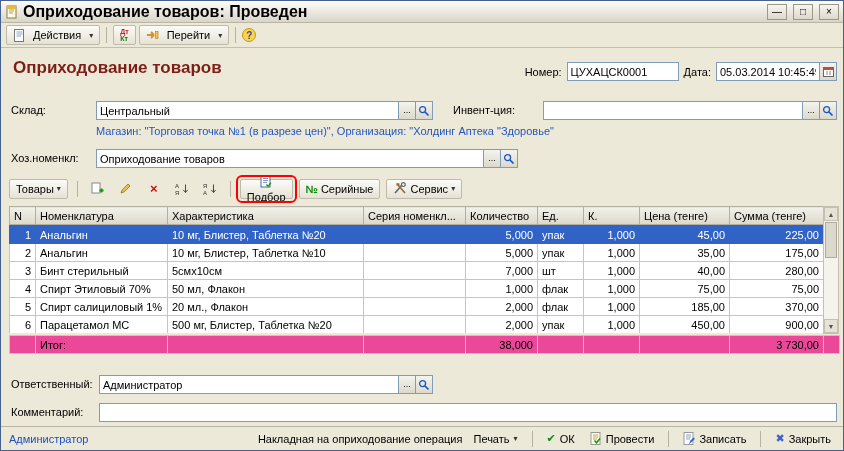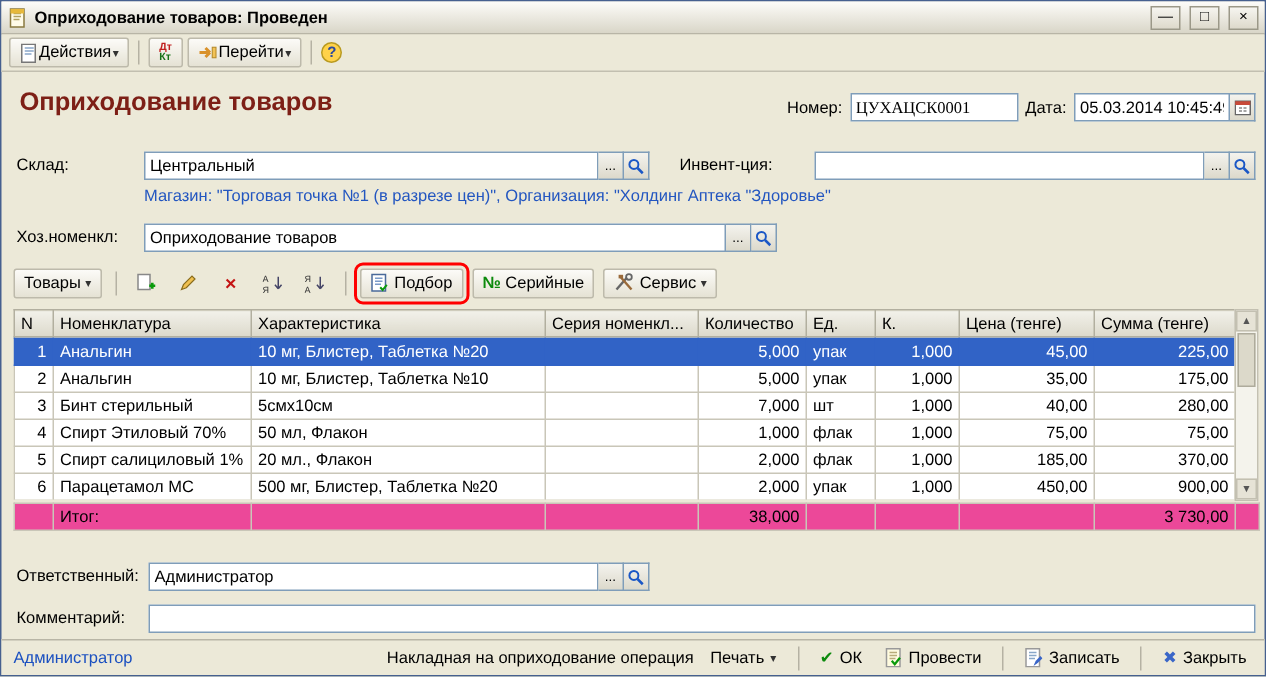--- a/index.html
+++ b/index.html
@@ -6,32 +6,32 @@
   body { background:#9aa5b1; font-family:"Liberation Sans","DejaVu Sans",sans-serif; }
   .window{
     width:844px; height:451px; border:1px solid #46608f; background:#ece9d8;
     display:flex; flex-direction:column; font-size:11px; color:#000; position:relative;
   }
   
   .titlebar{
     height:22px; flex:0 0 22px; display:flex; align-items:center; padding:0 4px;
     background:linear-gradient(#fdfcf9,#d9d6c8); border-bottom:1px solid #b8b5a6; gap:4px;
   }
-  .titlebar .title-text{ font-weight:bold; font-size:11px; flex:1; white-space:nowrap; overflow:hidden;}
+  .titlebar .title-text{ font-weight:bold; font-size:16px; flex:1; white-space:nowrap; overflow:hidden;}
   .winbtn{
     width:20px; height:16px; border:1px solid #9b9888; background:linear-gradient(#f6f5f0,#ddd9cb);
     display:inline-flex; align-items:center; justify-content:center; font-size:10px; margin-left:2px; cursor:default;
   }
   
   .toolbar{
     height:25px; flex:0 0 25px; display:flex; align-items:center; gap:3px; padding:0 5px;
     border-bottom:1px solid #c2bfb0; background:#ece9d8;
   }
   .tbtn{
-    display:inline-flex; align-items:center; gap:1px; padding:2px 6px; height:20px;
+    display:inline-flex; align-items:center; gap:8px; padding:2px 6px; height:20px;
     border:1px solid #bdbaab; border-radius:2px; background:linear-gradient(#fcfbf8,#e5e2d4);
     font-size:11px; cursor:default; white-space:nowrap;
   }
   .caret{ font-size:8px; color:#333; }
   .vsep{ width:1px; height:16px; background:#b5b2a3; margin:0 3px; }
   .dtkt{ display:flex; flex-direction:column; line-height:7px; font-size:7px; font-weight:bold; }
   .dtkt .dt{ color:#c02020; } .dtkt .kt{ color:#157015; }
   .help-circle{
     width:14px; height:14px; border-radius:50%; background:#ffd24a; border:1px solid #b99a20;
     color:#2b49a0; font-weight:bold; font-size:10px; display:inline-flex; align-items:center; justify-content:center;
@@ -150,21 +150,21 @@
     <span class="vsep"></span>
     <span class="help-circle">?</span>
   </div>
 
   <div class="content">
 
     <div class="page-title">Оприходование товаров</div>
 
     <div class="numdate">
       <span class="label">Номер:</span>
-      <input class="txt" style="width: 112px; font-family: Liberation Serif, serif;" value="ЦУХАЦСК0001">
+      <input class="txt" style="width: 112px;" value="ЦУХАЦСК0001">
       <span class="label">Дата:</span>
       <span style="display:flex">
         <input class="txt" style="width: 104px;" value="05.03.2014 10:45:49">
         <span class="inbtn">
           <span>
             <svg width="11" height="11" viewBox="0 0 11 11">
                 <rect x="0.5" y="1.5" width="10" height="9" fill="#fff" stroke="#666"></rect>
                 <rect x="0.5" y="1.5" width="10" height="2.5" fill="#c84a3a"></rect>
                 <path d="M3 6h2M6 6h2M3 8h2M6 8h2" stroke="#888"></path>
               </svg>
@@ -259,21 +259,21 @@
       <span class="gbtn">
         <span>
             <svg width="14" height="14" viewBox="0 0 14 14">
               <text x="0" y="6" font-size="6" fill="#333">Я</text>
               <text x="0" y="13" font-size="6" fill="#333">А</text>
               <path d="M10.5 2.5 v8 M10.5 10.5 l-2.2 -2.6 M10.5 10.5 l2.2 -2.6" stroke="#446" fill="none"></path>
             </svg>
           </span>
       </span>
       <span class="vsep"></span>
-      <span class="gbtn bordered hl" style="outline-color: rgb(255, 0, 0);">
+      <span class="gbtn bordered hl" style="outline-color: rgb(255, 0, 0); flex-direction: column;">
         <span>
             <svg width="13" height="13" viewBox="0 0 13 13">
               <rect x="1" y="1" width="9" height="11" fill="#fff" stroke="#4a6a9a"></rect>
               <path d="M3 3.5h5M3 5.5h5M3 7.5h4" stroke="#7a9ac8"></path>
               <path d="M6.5 9.5l1.6 1.8 2.8 -3.4" stroke="#0a9a0a" stroke-width="1.3" fill="none"></path>
             </svg>
           </span>
         <span>Подбор</span>
       </span>
       <span class="gbtn bordered">

